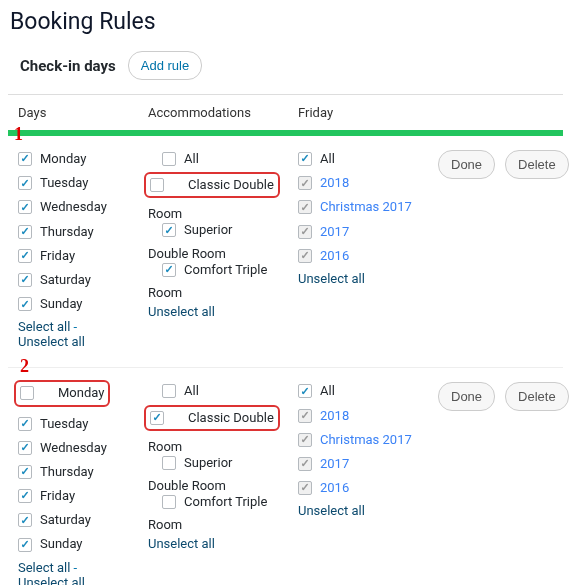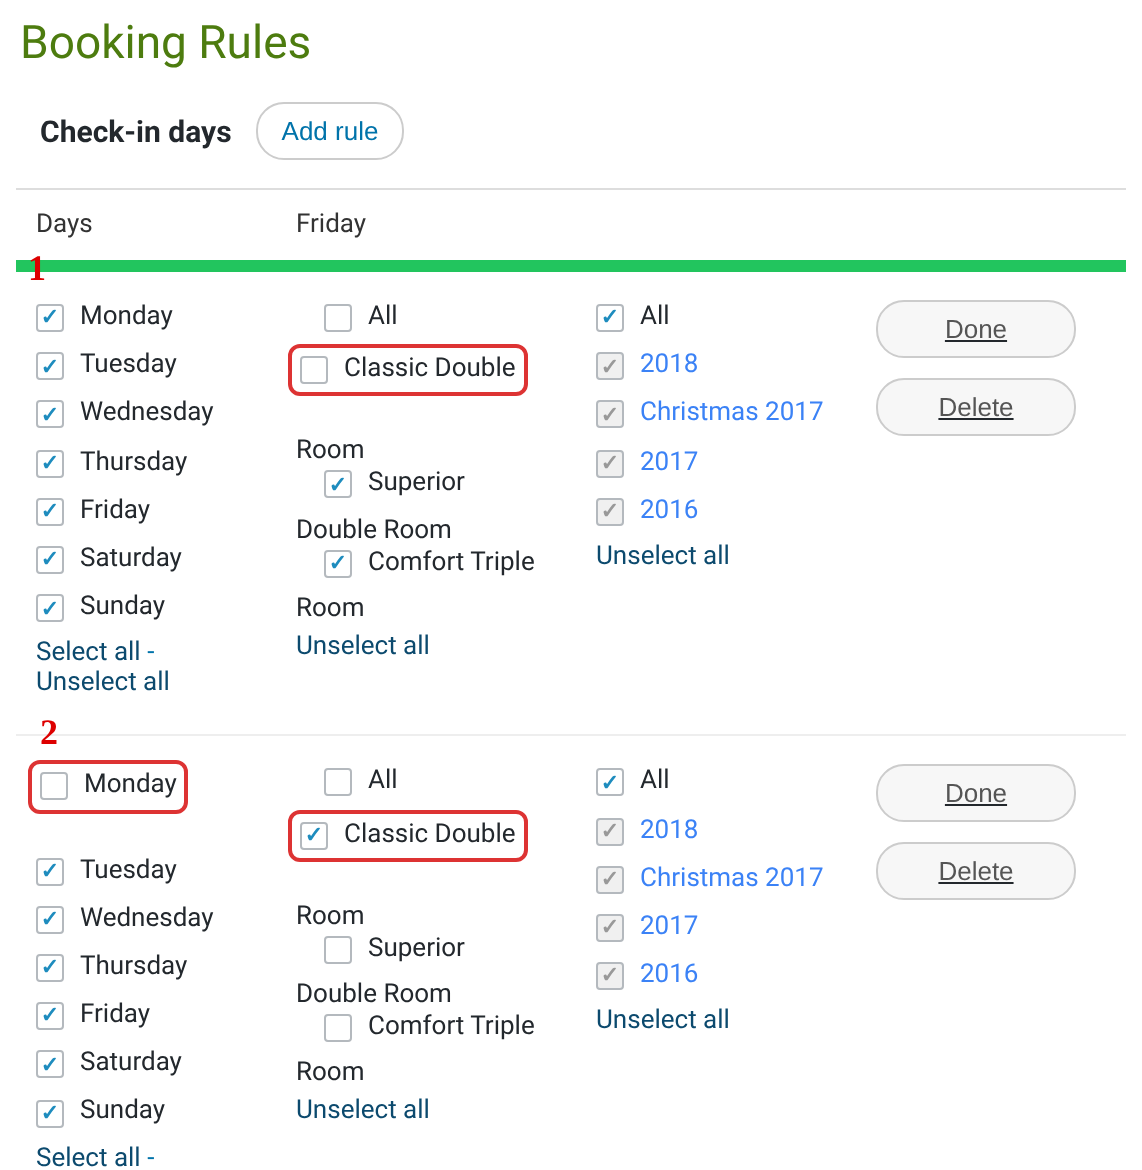--- a/index.html
+++ b/index.html
@@ -1,56 +1,57 @@
 <!DOCTYPE html>
 <html><head>
   <meta charset="utf-8">
   <style>
     * { box-sizing: border-box; margin: 0; padding: 0; }
     body { font-family: -apple-system, BlinkMacSystemFont, "Segoe UI", Roboto, sans-serif; font-size: 13px; color: #23282d; padding: 0 8px; width: 571px; background: #fff; }
-    h1 { font-size: 23px; font-weight: 400; margin: 8px 0 16px 2px; color: #4d7c0f; }
+    h1 { font-size: 23px; font-weight: 400; margin: 8px 0 16px 2px; color: #0f172a; }
     .section-header { display: flex; align-items: center; gap: 12px; margin-bottom: 14px; margin-left: 12px; }
     .section-header h2 { font-size: 15px; font-weight: 700; }
     .btn { background: #f7f7f7; border: 1px solid #ccc; border-radius: 14px; padding: 6px 12px; cursor: pointer; font-size: 13px; color: #555; }
     .btn-link { color: #0073aa; border-color: #ccc; background: #fff; }
     .table-header { display: flex; border-top: 1px solid #ddd; border-bottom: 6px solid #22c55e; padding: 10px 0; background: #fff; font-weight: 400; color: #333; }
     .col-days { width: 140px; padding-left: 10px; }
     .col-acc { width: 150px; }
     .col-seasons { width: 140px; }
     .col-actions { width: 100px; }
     .rule-row { display: flex; padding: 14px 0 18px; border-bottom: 1px solid #eee; align-items: flex-start; position: relative; }
     .annotate { position: absolute; color: #d00; font-size: 18px; font-weight: 700; font-family: Georgia, serif; }
     .a1 { top: -12px; left: 6px; }
     .a2 { top: -12px; left: 12px; }
     .cb-row { display: flex; align-items: center; gap: 8px; margin-bottom: 6px; line-height: 1.4; }
     .cb { width: 14px; height: 14px; border: 1px solid #b4b9be; background: #fff; display: inline-flex; align-items: center; justify-content: center; flex-shrink: 0; cursor: pointer; border-radius: 2px; }
     .cb.checked::after { content: "✓"; color: #1e8cbe; font-size: 11px; font-weight: 700; }
     .cb.disabled { background: #f0f0f0; cursor: default; }
     .cb.disabled.checked::after { color: #999; }
     .indent { margin-left: 14px; }
-    .highlight { border: 2px solid #d33; border-radius: 6px; padding: 2px 4px; margin: -2px -4px 20px; display: inline-flex; align-items: center; gap: 8px; }
+    .highlight { border: 2px solid #d33; border-radius: 6px; padding: 2px 4px; margin: -2px -4px 8px; display: inline-flex; align-items: center; gap: 24px; }
     .links { margin-top: 4px; }
     .links a { color: #0c4a6e; text-decoration: none; cursor: pointer; margin-top: 43px; }
     .sep { color: #0073aa; }
-    .actions-col { display: flex; flex-direction: column; gap: 10px; text-decoration: underline; }
+    .actions-col { display: flex; flex-direction: row; gap: 10px; }
     .label-gray { color: #3b82f6; }
     .wrap-text { display: block; }
   </style>
 </head>
 <body>
 
 <h1>Booking Rules</h1>
 
 <div class="section-header">
   <h2>Check-in days</h2>
   <button class="btn btn-link">Add rule</button>
 </div>
 
 <div class="table-header">
   <div class="col-days">Days</div>
+  <div class="col-acc">Accommodations</div>
   <div class="col-actions">Friday</div>
 </div>
 
 <div class="rule-row">
   <span class="annotate a1">1</span>
 
   <div class="col-days">
     <div class="cb-row">
         <span class="cb checked"></span>
         <span>Monday</span>

